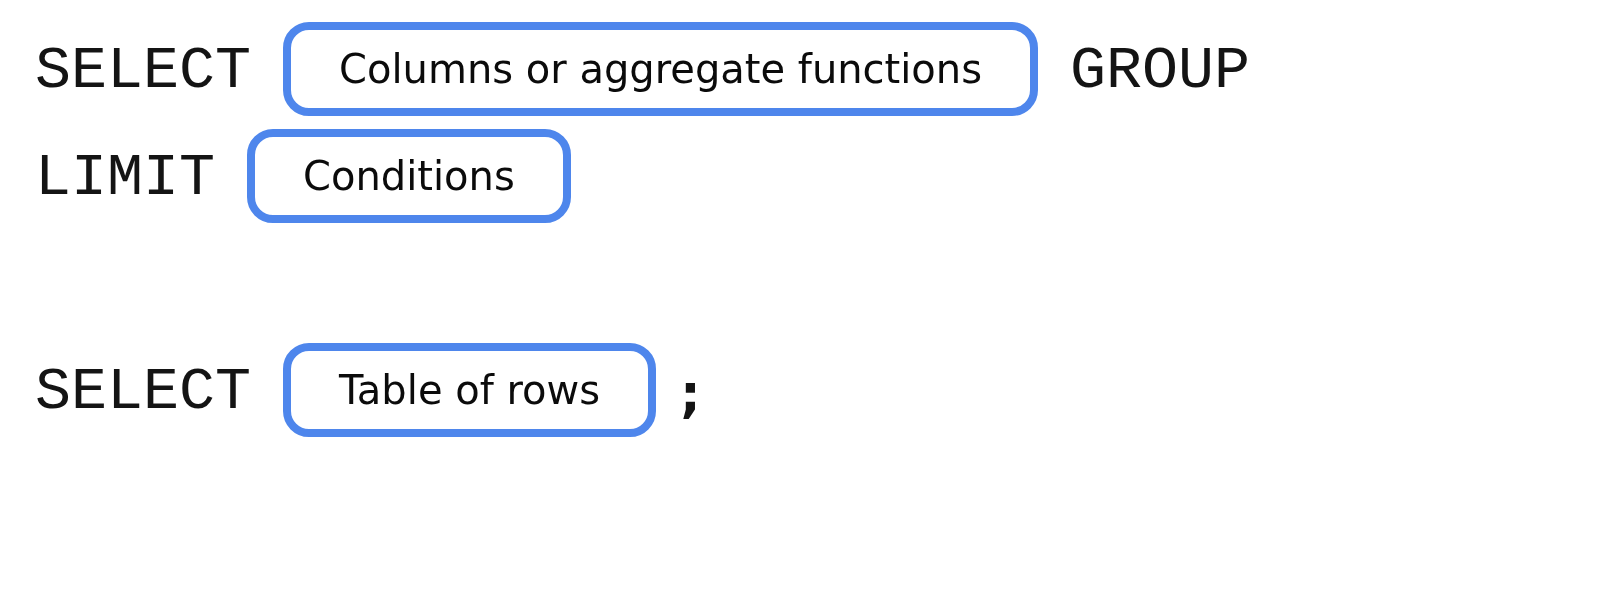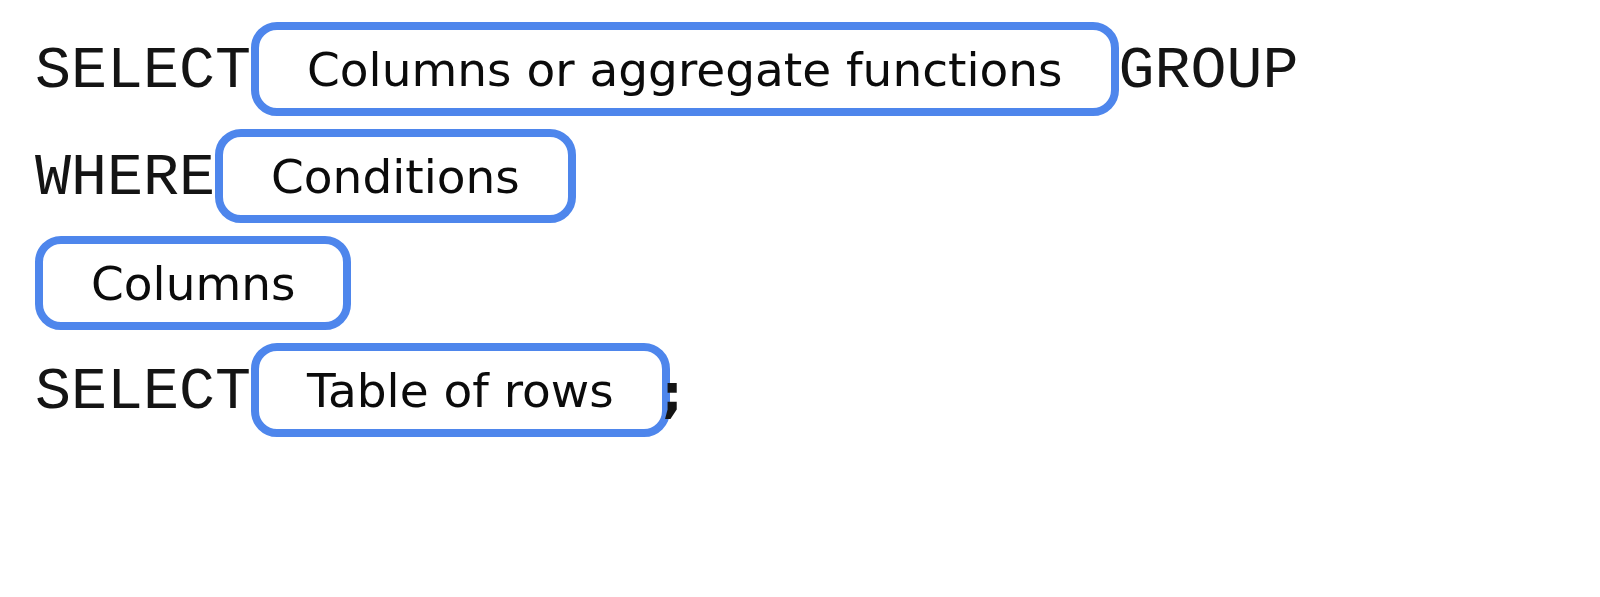--- a/index.html
+++ b/index.html
@@ -19,20 +19,21 @@
     height: 597px;
     padding: 22px 0 0 35px;
     display: flex;
     flex-direction: column;
   }
   .row {
     display: flex;
     align-items: center;
     height: 94px;
     margin-bottom: 13px;
+    column-gap: 32px;
     white-space: nowrap;
   }
   .kw {
     font-family: "Liberation Mono", "DejaVu Sans Mono", monospace;
     font-size: 60px;
     font-weight: 400;
     color: var(--ink);
     letter-spacing: 0;
     line-height: 1;
     padding-top: 4px;
@@ -40,21 +41,21 @@
   .pill {
     display: inline-flex;
     align-items: center;
     justify-content: center;
     height: 94px;
     border: 8px solid var(--accent);
     border-radius: 26px;
     background: #ffffff;
     padding: 0 48px;
     font-family: "DejaVu Sans", "Liberation Sans", sans-serif;
-    font-size: 47px;
+    font-size: 40px;
     color: #0b0b0b;
     line-height: 1;
   }
   .punct {
     font-family: "DejaVu Sans", "Liberation Sans", sans-serif;
     font-size: 52px;
     font-weight: 700;
     color: var(--ink);
     margin-left: -8px;
     padding-top: 6px;
@@ -65,26 +66,25 @@
 
 <div class="canvas">
 
   <div class="row">
     <span class="kw">SELECT</span>
     <span class="pill">Columns or aggregate functions</span>
     <span class="kw">GROUP</span>
   </div>
 
   <div class="row">
-    <span class="kw">WHERE</span>
+    <span class="kw">LIMIT</span>
     <span class="pill">Conditions</span>
   </div>
 
   <div class="row">
-    <span class="pill">Columns</span>
   </div>
 
 
   <div class="row">
     <span class="kw">SELECT</span>
     <span class="pill">Table of rows</span>
     <span class="punct">;</span>
   </div>
 
 </div>

